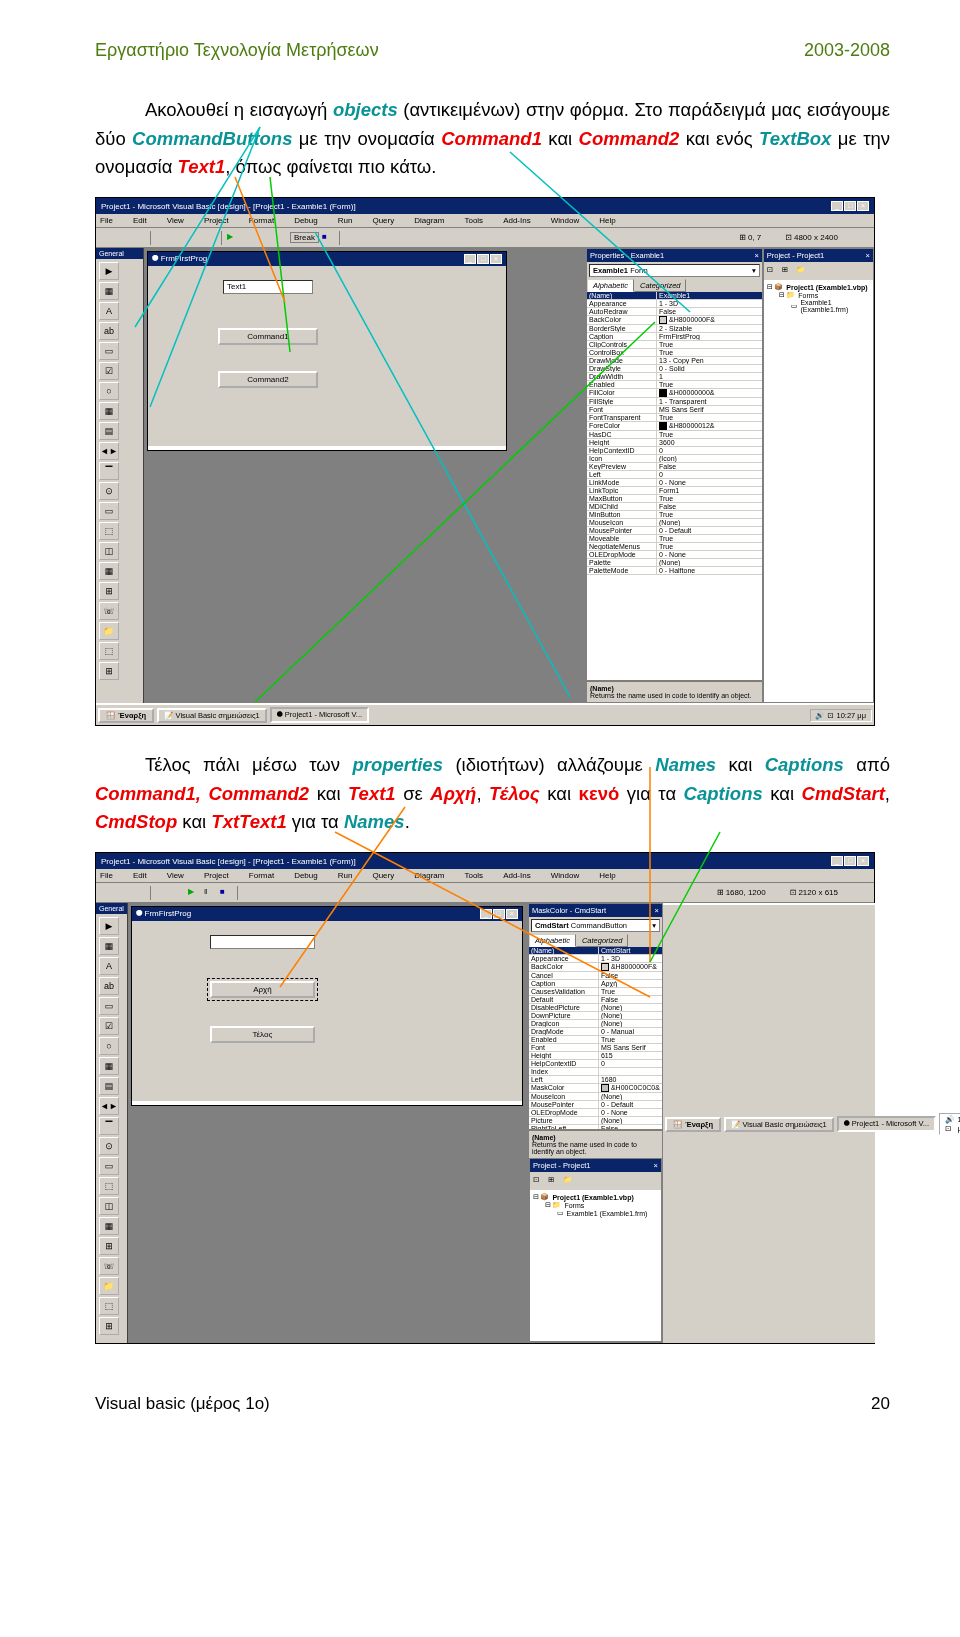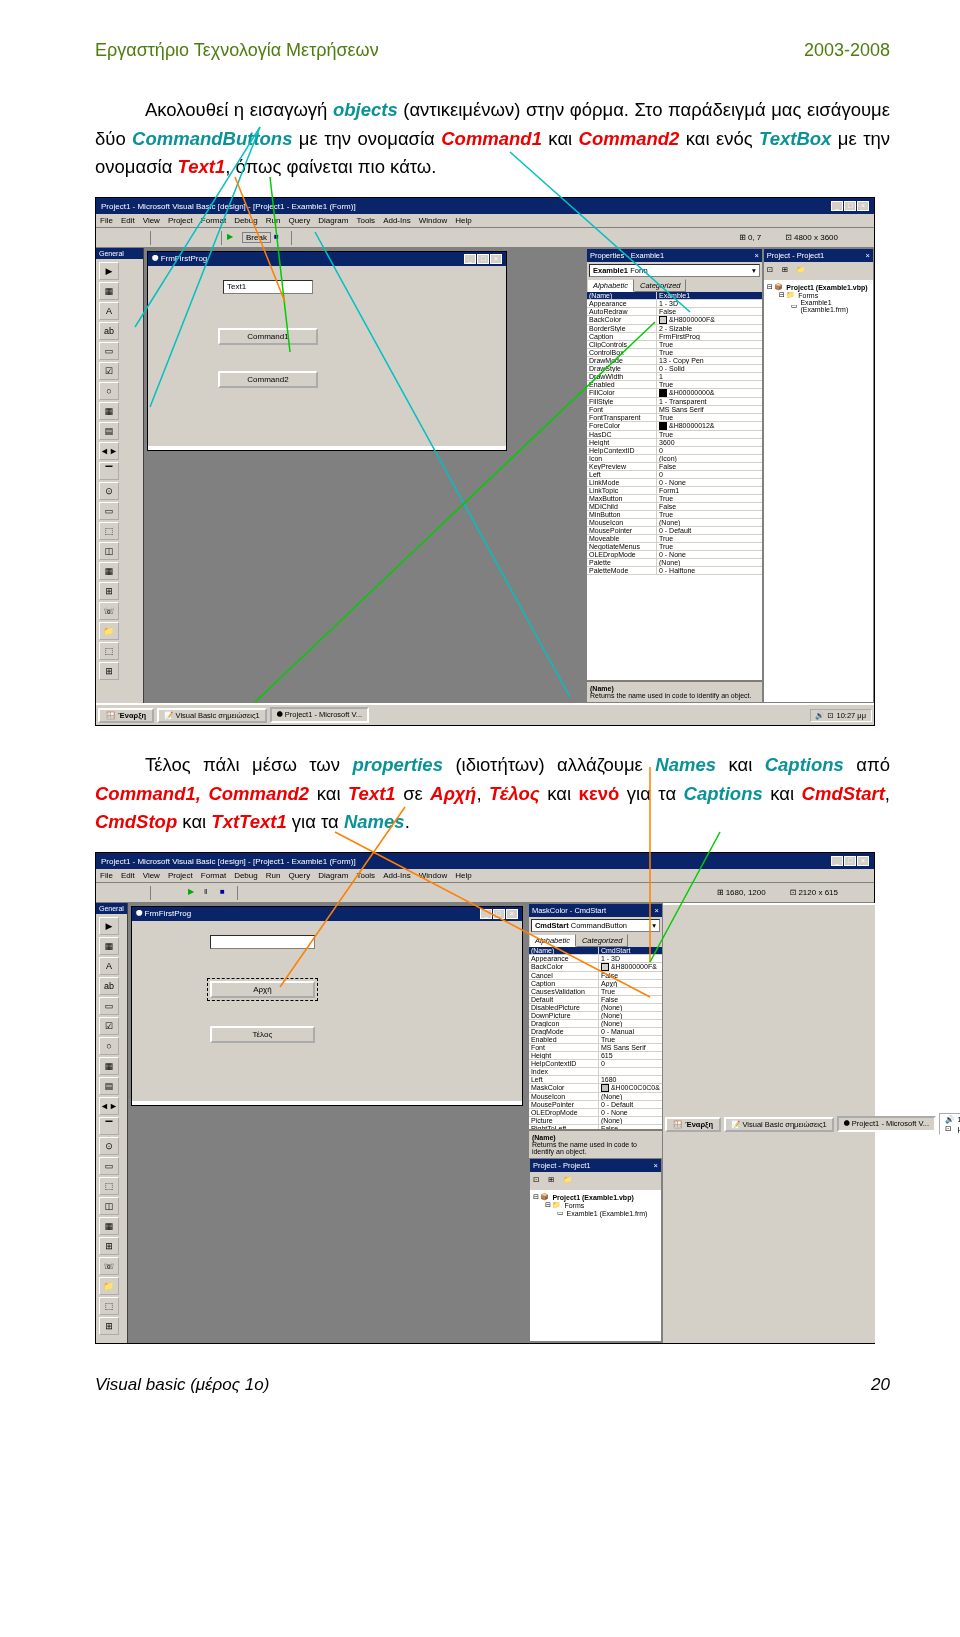--- a/index.html
+++ b/index.html
@@ -55,21 +55,21 @@
     border: 1px solid #fff;
     font-size: 7px;
     text-align: center;
     line-height: 8px;
     cursor: pointer;
   }
   .vb-menubar {
     background: #d4d0c8;
     padding: 2px 4px;
     display: flex;
-    gap: 8px;
+    gap: 20px;
     font-size: 8px;
     border-bottom: 1px solid #808080;
   }
   .vb-toolbar {
     background: #d4d0c8;
     padding: 2px 4px;
     display: flex;
     gap: 2px;
     align-items: center;
     border-bottom: 1px solid #808080;
@@ -204,22 +204,21 @@
     margin-left: auto; border: 1px inset #fff;
     padding: 1px 5px; display: flex; gap: 3px;
   }
 
   .svg-lines { position: absolute; pointer-events: none; }
 
   .footer {
     display: flex;
     justify-content: space-between;
     font-size: 17px;
-    margin-top: 31px;
-    font-style: italic;
+    margin-top: 50px;
   }
 </style>
 </head>
 <body>
 <div class="page">
 
 <div class="header">
   <span>Εργαστήριο Τεχνολογία Μετρήσεων</span>
   <span>2003-2008</span>
 </div>
@@ -257,33 +256,33 @@
     <div class="tb-btn"></div>
     <div class="tb-btn"></div>
     <div class="tb-btn"></div>
     <div class="tb-sep"></div>
     <div class="tb-btn"></div>
     <div class="tb-btn"></div>
     <div class="tb-btn"></div>
     <div class="tb-btn"></div>
     <div class="tb-sep"></div>
     <div class="tb-btn" style="color:#0a0">▶</div>
-    <div class="tb-text" style="border:1px solid #808080;padding:0 3px;">Break</div>
+    <div class="tb-text" style="border:1px solid #808080;padding:0 3px;margin-left:48px;">Break</div>
     <div class="tb-btn" style="color:#00a">■</div>
     <div class="tb-sep"></div>
     <div class="tb-btn"></div>
     <div class="tb-btn"></div>
     <div class="tb-btn"></div>
     <div class="tb-btn"></div>
     <div style="flex:1"></div>
     <span class="tb-text">⊞</span>
     <span class="tb-text">0, 7</span>
     <span style="width:20px"></span>
     <span class="tb-text">⊡</span>
-    <span class="tb-text">4800 x 3600</span>
+    <span class="tb-text">4800 x 2400</span>
     <span style="width:30px"></span>
   </div>
   <div class="vb-workspace">
     <div class="vb-toolbox">
       <div class="toolbox-title">General</div>
       <div class="toolbox-body" id="vb1-tools">
               <div class="tool-btn">▶</div>
               <div class="tool-btn">▦</div>
               <div class="tool-btn">A</div>
               <div class="tool-btn">ab</div>

